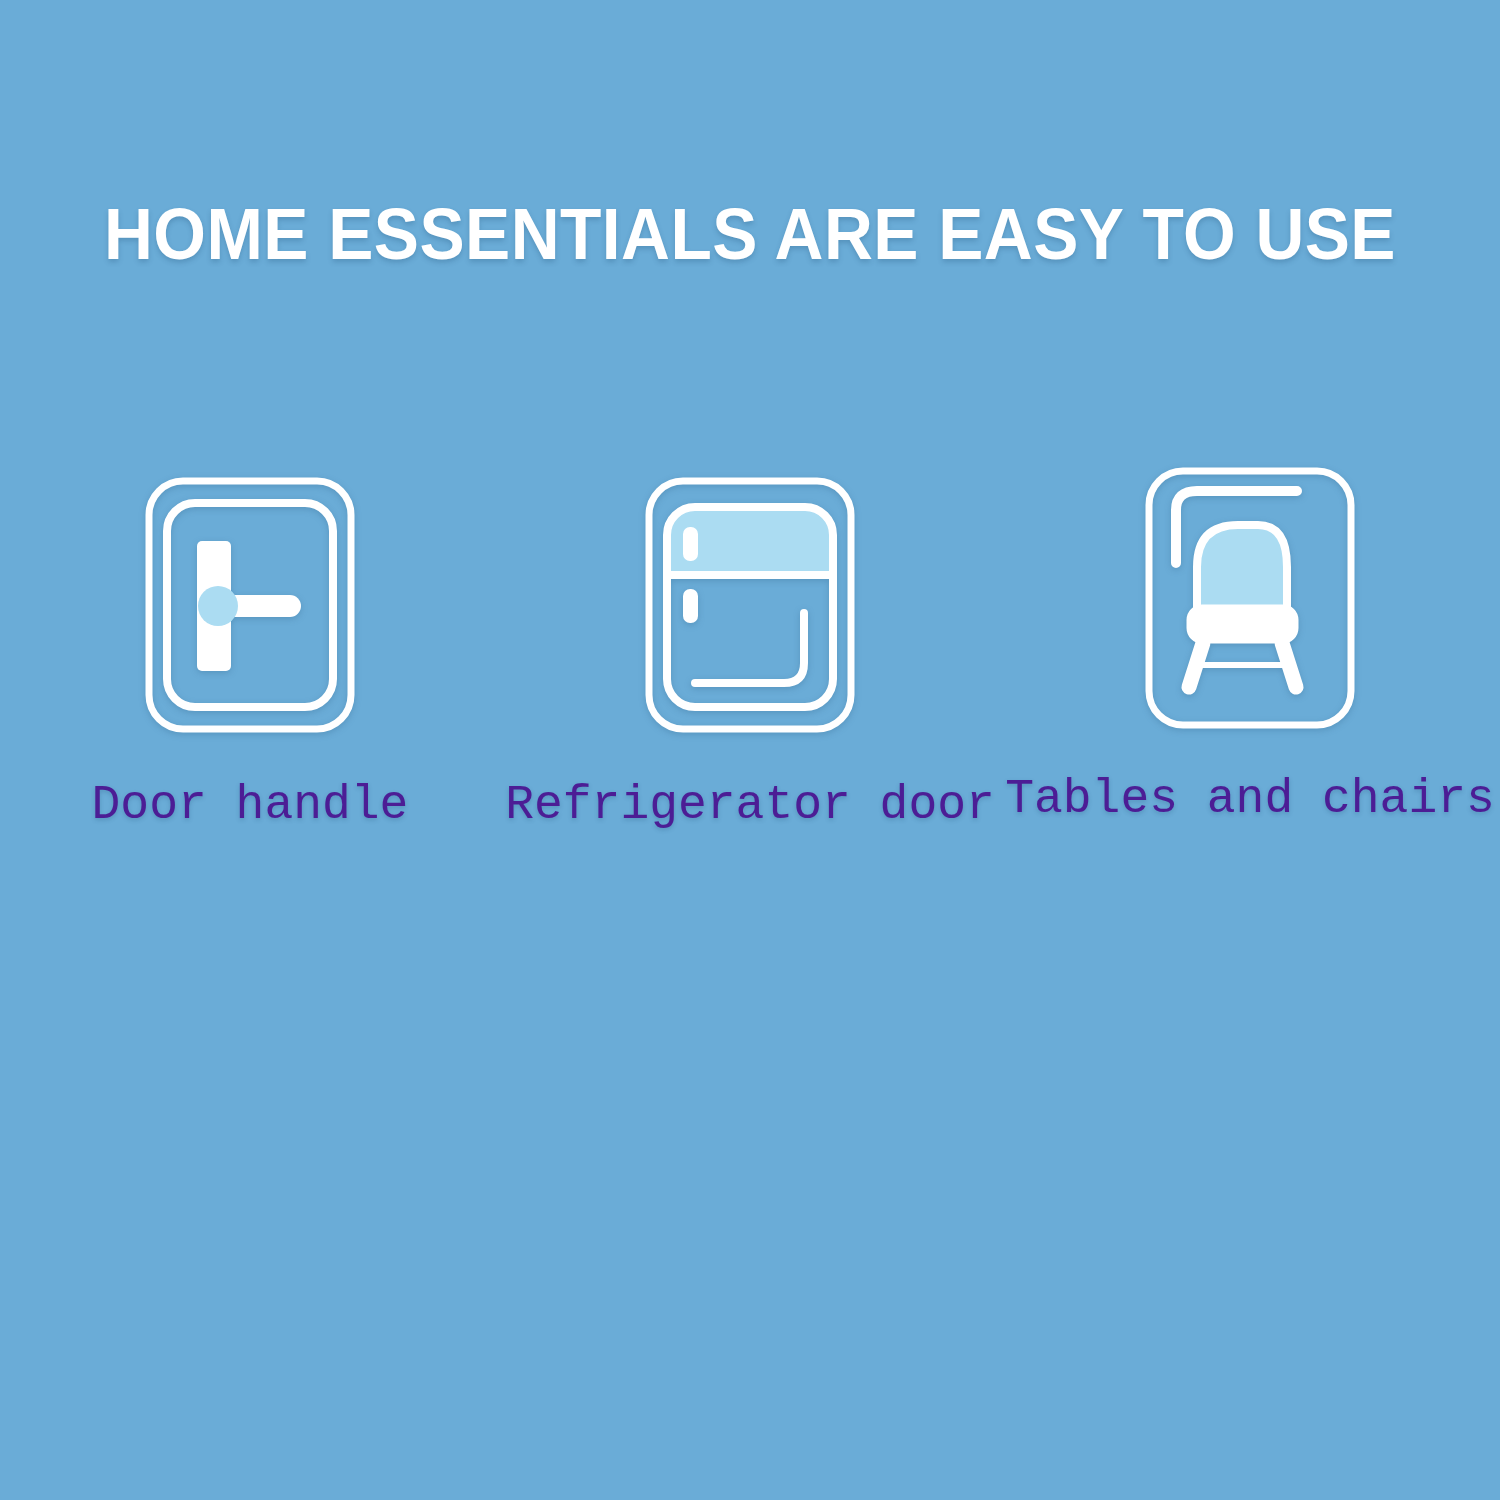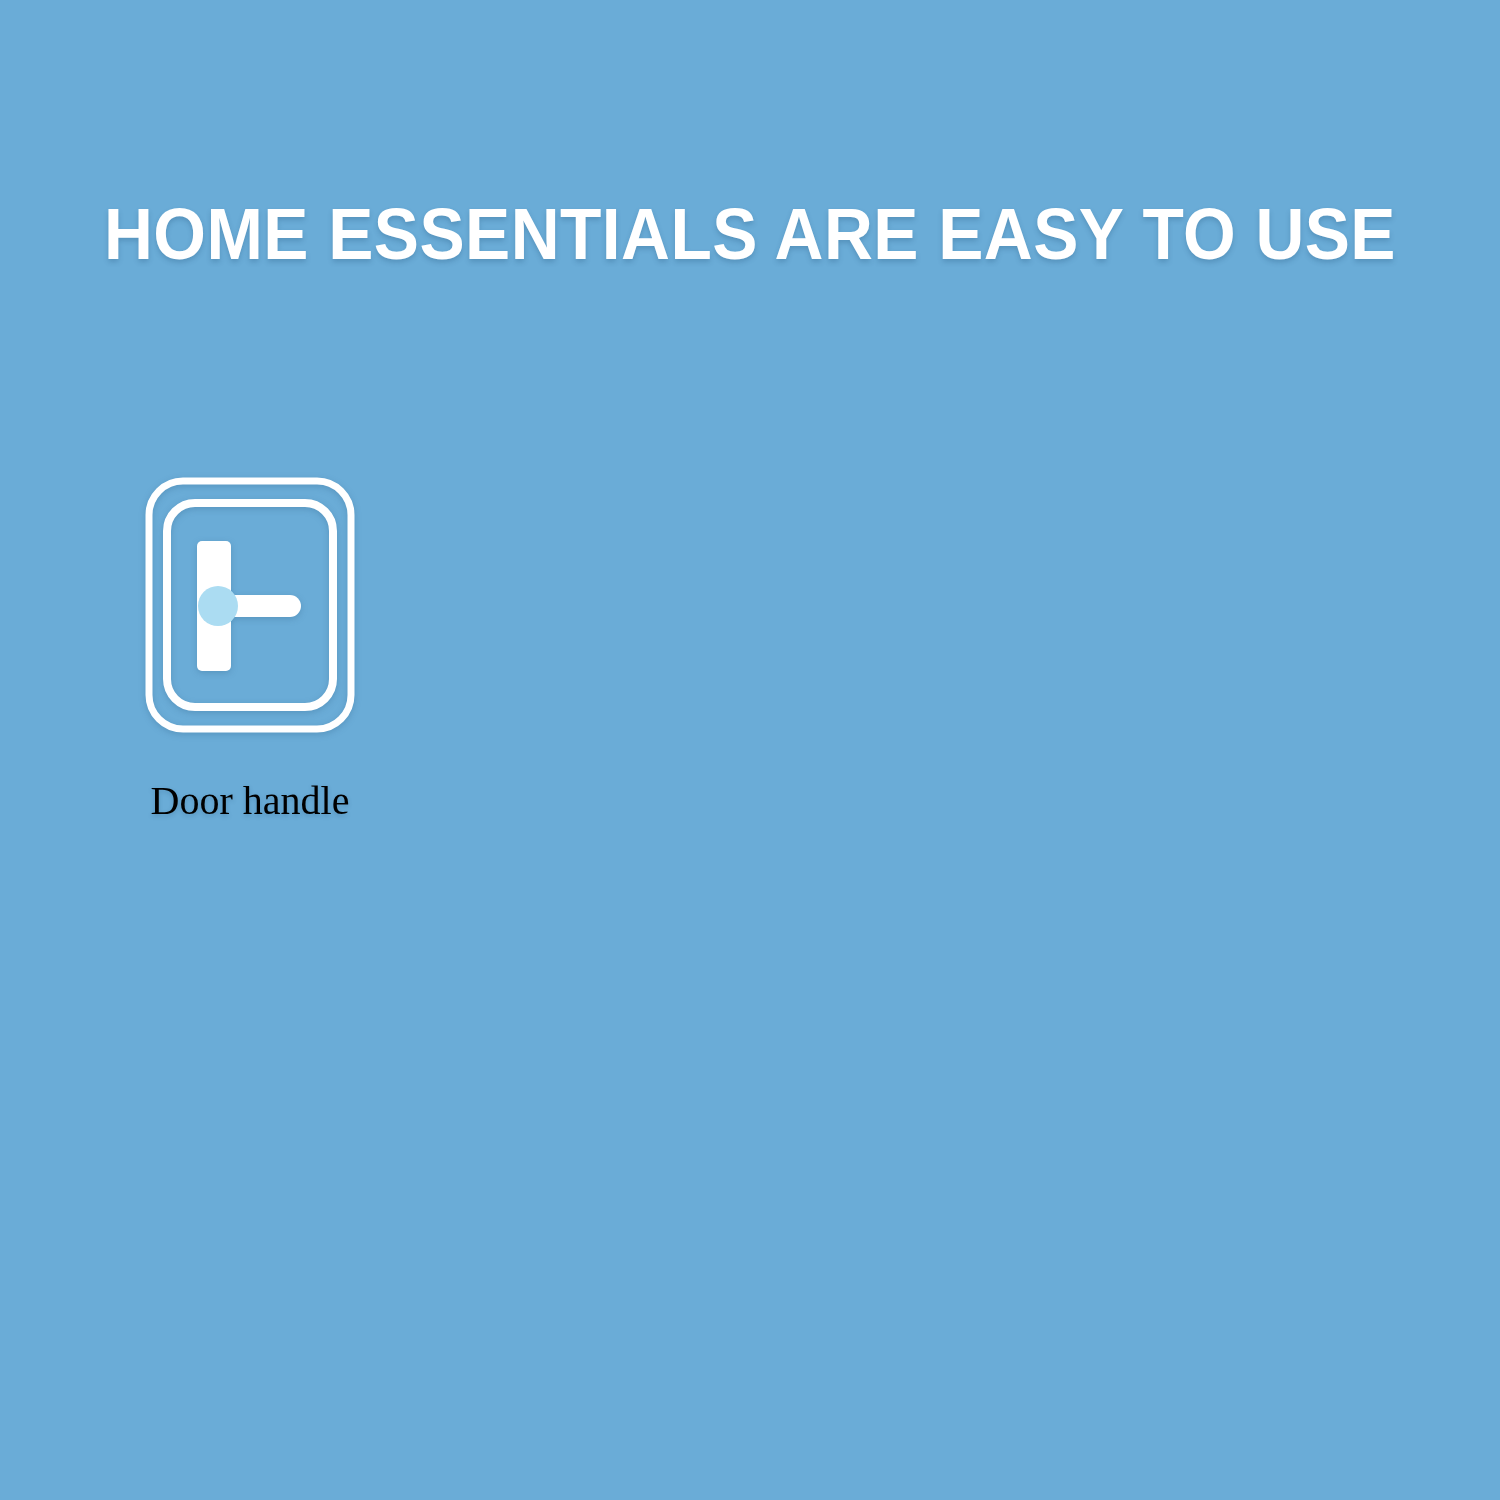--- a/index.html
+++ b/index.html
@@ -63,24 +63,24 @@
     display: block;
   }
   .icon-wrap svg {
     display: block;
     width: 210px;
     height: 280px;
     overflow: visible;
   }
   .card-label {
     margin-top: 46px;
-    color: #000000;
-    font-family: Liberation Serif, serif;
+    color: #4c1d95;
+    font-family: Liberation Mono, monospace;
     font-weight: 400;
-    font-size: 40px;
+    font-size: 48px;
     line-height: 1;
     white-space: nowrap;
     text-shadow: 0 2px 4px rgba(40, 90, 130, 0.30);
   }
   
   .row2 .card-label {
     margin-top: 40px;
   }
 
   
@@ -122,18 +122,63 @@
 
           <rect x="78" y="140" width="78" height="22" rx="11" ry="11" class="fill-w"></rect>
 
           <circle cx="73" cy="151" r="20" class="fill-lb"></circle>
         </svg>
       </div>
       <div class="card-label">Door handle</div>
     </div>
 
 
+    <div class="card">
+      <div class="icon-wrap">
+        <svg viewBox="0 0 210 280" xmlns="http://www.w3.org/2000/svg" class="shadowed">
 
+          <rect x="4" y="26" width="202" height="248" rx="34" ry="34" class="stroke-w" stroke-width="7"></rect>
+
+          <path d="M 22 78 Q 22 52 50 52 L 160 52 Q 188 52 188 78 L 188 118 L 22 118 Z" class="fill-lb"></path>
+
+          <rect x="22" y="52" width="166" height="200" rx="28" ry="28" class="stroke-w" stroke-width="8"></rect>
+
+          <path d="M 22 120 L 188 120" class="stroke-w" stroke-width="8"></path>
+
+          <rect x="38" y="72" width="15" height="34" rx="7" ry="7" class="fill-w"></rect>
+
+          <rect x="38" y="134" width="15" height="34" rx="7" ry="7" class="fill-w"></rect>
+
+          <path d="M 159 158 L 159 208 Q 159 228 139 228 L 50 228" class="stroke-w" stroke-width="8"></path>
+        </svg>
+      </div>
+      <div class="card-label">Refrigerator door</div>
+    </div>
+
+    <div class="card row2">
+      <div class="icon-wrap">
+        <svg viewBox="0 0 210 280" xmlns="http://www.w3.org/2000/svg" class="shadowed">
+
+          <rect x="4" y="16" width="202" height="254" rx="34" ry="34" class="stroke-w" stroke-width="7"></rect>
+
+          <path d="M 31 108 L 31 55 Q 31 36 52 36 L 152 36" class="stroke-w" stroke-width="10"></path>
+
+          <path d="M 52 112 Q 52 70 93 70 L 113 70 Q 142 70 142 112 L 142 152 L 52 152 Z" class="fill-lb"></path>
+
+          <path d="M 52 152 L 52 112 Q 52 70 93 70 L 113 70 Q 142 70 142 112 L 142 152" class="stroke-w" stroke-width="8"></path>
+
+          <rect x="44" y="152" width="107" height="34" rx="13" ry="13" class="fill-w"></rect>
+          <rect x="44" y="152" width="107" height="34" rx="13" ry="13" class="stroke-w" stroke-width="5"></rect>
+
+          <path d="M 58 188 L 44 232" class="stroke-w" stroke-width="15"></path>
+
+          <path d="M 137 188 L 151 232" class="stroke-w" stroke-width="15"></path>
+
+          <path d="M 52 210 L 143 210" class="stroke-w" stroke-width="6"></path>
+        </svg>
+      </div>
+      <div class="card-label">Tables and chairs</div>
+    </div>
 
 
 
   </div>
 </div>
 
 </body></html>

